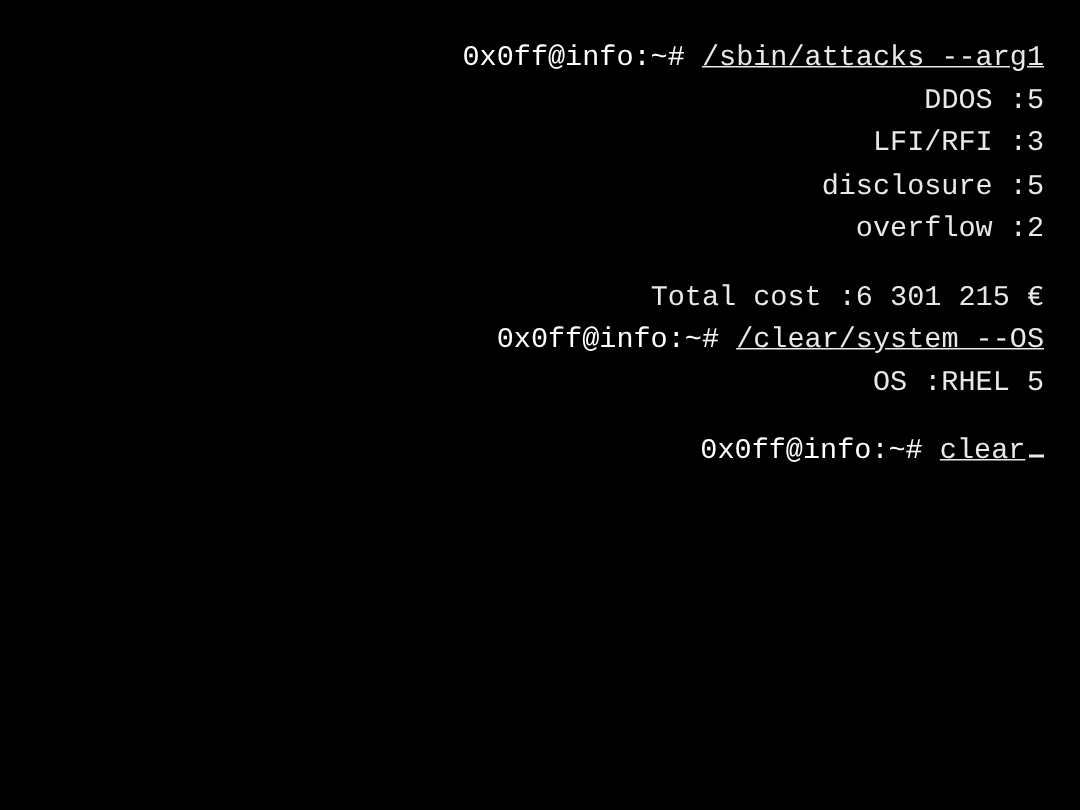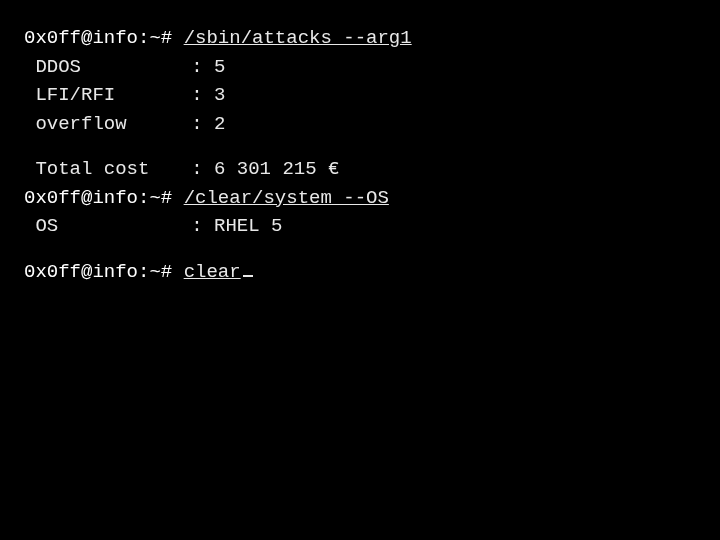--- a/index.html
+++ b/index.html
@@ -8,20 +8,21 @@
     height: 540px;
     background: #000;
     font-family: "Consolas", "Menlo", "Courier New", monospace;
     font-size: 19px;
     line-height: 1.5;
     color: #e8e8e8;
     overflow: hidden;
   }
   .terminal {
     padding: 24px 24px;
+    text-align: right;
   }
   .line {
     white-space: pre;
   }
   .prompt-user { color: #ffffff; }
   .cmd { color: #e8e8e8; text-decoration: underline; }
   .out-key { color: #e8e8e8; }
   .out-val { color: #e8e8e8; }
   .spacer { height: 0.9em; }
   .cursor {
@@ -36,20 +37,21 @@
 </style>
 </head>
 <body>
 
 <div class="terminal">
 
   <div class="line"><span class="prompt-user">0x0ff@info:~#</span> <span class="cmd">/sbin/attacks --arg1</span></div>
 
   <div class="line"> <span class="out-key key-col">DDOS</span><span class="sep-col">:</span><span class="out-val">5</span></div>
   <div class="line"> <span class="out-key key-col">LFI/RFI</span><span class="sep-col">:</span><span class="out-val">3</span></div>
+  <div class="line"> <span class="out-key key-col">disclosure</span><span class="sep-col">:</span><span class="out-val">5</span></div>
   <div class="line"> <span class="out-key key-col">overflow</span><span class="sep-col">:</span><span class="out-val">2</span></div>
 
   <div class="spacer"></div>
 
 
   <div class="line"> <span class="out-key key-col">Total cost</span><span class="sep-col">:</span><span class="out-val">6 301 215 €</span></div>
 
   <div class="line"><span class="prompt-user">0x0ff@info:~#</span> <span class="cmd">/clear/system --OS</span></div>
   <div class="line"> <span class="out-key key-col">OS</span><span class="sep-col">:</span><span class="out-val">RHEL 5</span></div>
 

